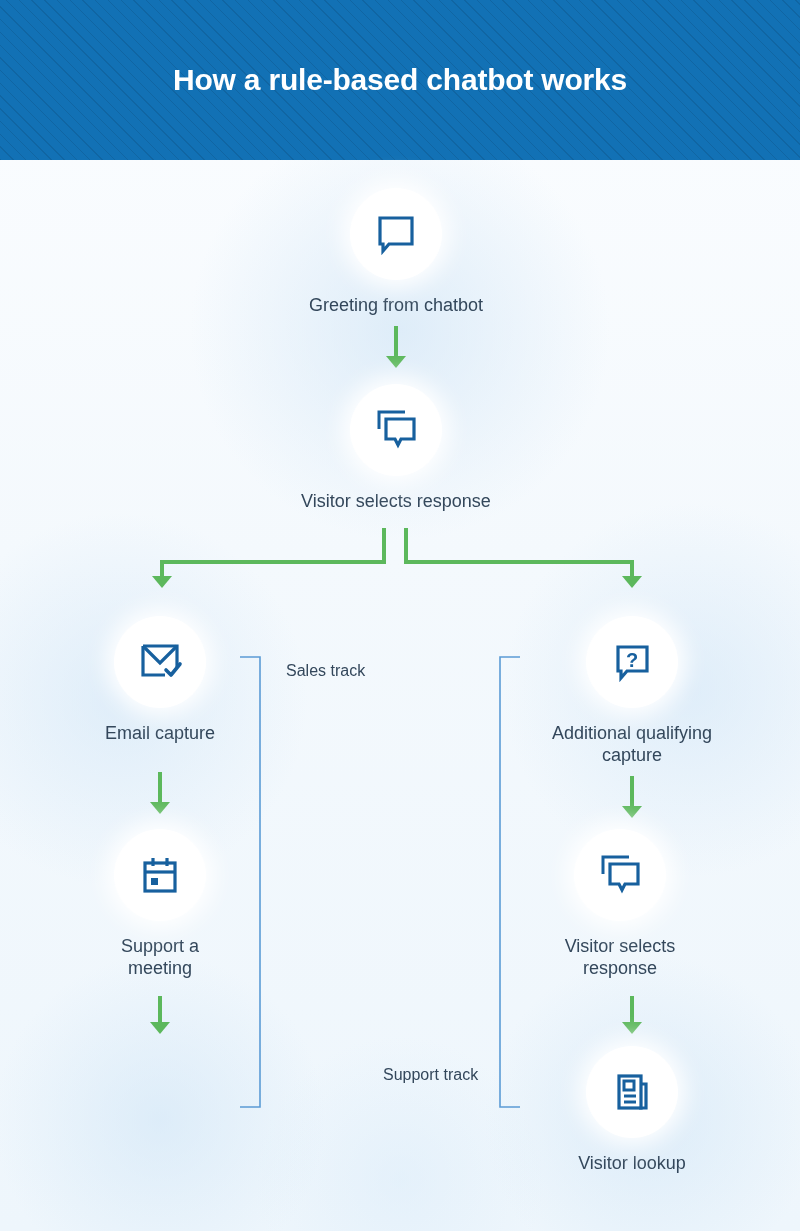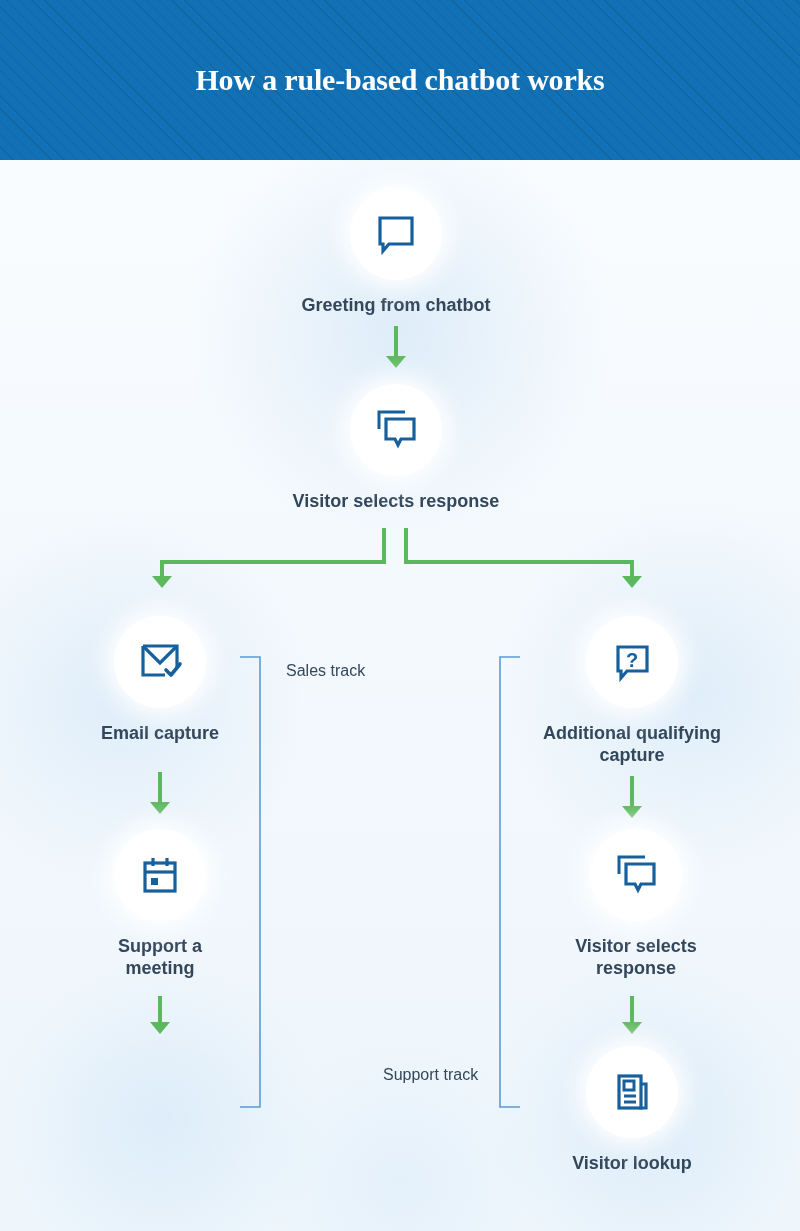--- a/index.html
+++ b/index.html
@@ -37,42 +37,40 @@
         rgba(0,0,0,0) 9px);
     display:flex; align-items:center; justify-content:center;
   }
   .header-title {
     color:#ffffff;
     font-size:30px;
     font-weight:bold;
     letter-spacing:-0.2px;
     text-align:center;
     white-space:nowrap;
-    font-family:Liberation Serif, serif;
   }
 
   
   .node { position:absolute; text-align:center; }
   .circle {
     position:relative;
     width:92px; height:92px;
     margin:0 auto;
     border-radius:50%;
     background:#ffffff;
     display:flex; align-items:center; justify-content:center;
     box-shadow:0 0 22px 8px rgba(255,255,255,0.95);
   }
   .circle svg { display:block; }
   .node-label {
     margin-top:14px;
     font-size:18px;
     line-height:22px;
     color:#33475b;
     white-space:pre-line;
-    font-weight:bold;
   }
 
   
   .conn { position:absolute; pointer-events:none; }
   .track-bracket { position:absolute; pointer-events:none; }
   .track-label {
     position:absolute;
     font-size:16px;
     color:#33475b;
     white-space:nowrap;
@@ -179,21 +177,21 @@
     <div class="circle">
       <svg width="48" height="48" viewBox="0 0 48 48">
         <path d="M10 9 H39 V33 H19 L13 40 V33 H10 Z" fill="none" stroke="#17609e" stroke-width="3.2" stroke-linejoin="miter"></path>
         <text x="24" y="29" text-anchor="middle" font-family="Liberation Sans, sans-serif" font-size="20" font-weight="bold" fill="#17609e">?</text>
       </svg>
     </div>
     <div class="node-label">Additional qualifying
 capture</div>
   </div>
 
-  <div class="node" style="left:516px; top:829px; width:240px;">
+  <div class="node" style="left:500px; top:829px; width:240px;">
     <div class="circle">
       <svg width="50" height="50" viewBox="0 0 50 50">
         <path d="M8 24 V7 H34" fill="none" stroke="#17609e" stroke-width="3" stroke-linejoin="miter"></path>
         <path d="M15 14 H43 V34 H30 L27 40 L24 34 H15 Z" fill="#ffffff" stroke="#17609e" stroke-width="3.2" stroke-linejoin="miter"></path>
       </svg>
     </div>
     <div class="node-label">Visitor selects
 response</div>
   </div>
 

